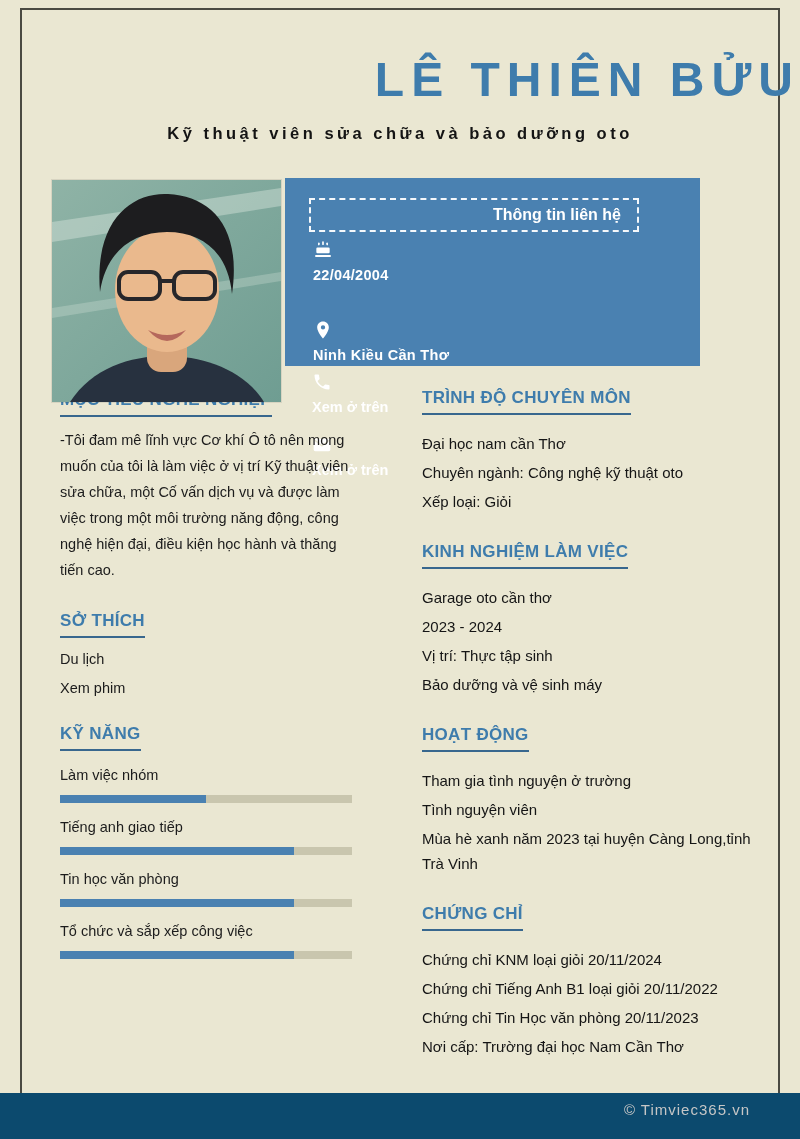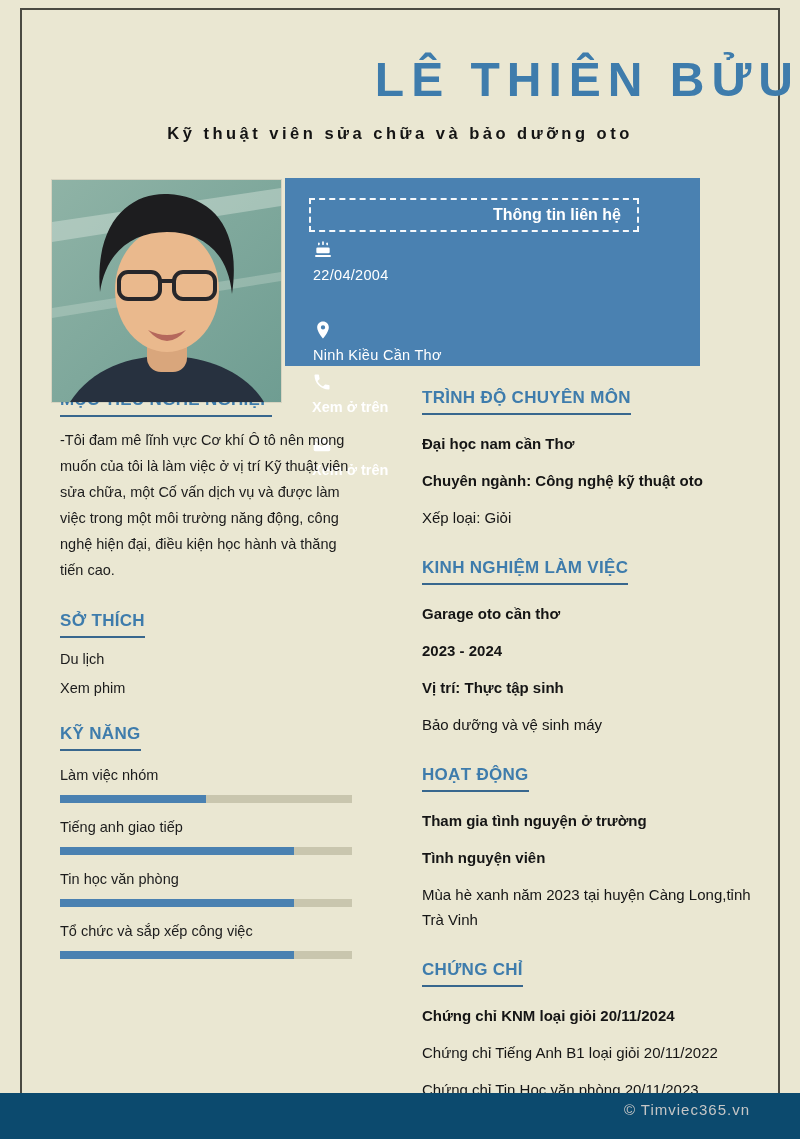--- a/index.html
+++ b/index.html
@@ -13,38 +13,38 @@
   .photo{position:absolute;left:52px;top:180px;width:229px;height:222px;z-index:4;box-shadow:0 0 0 1px rgba(0,0,0,0.08);}
   .photo svg{display:block;width:100%;height:100%;}
   .panel{position:absolute;left:285px;top:178px;width:415px;height:188px;background:#4a81b1;z-index:3;}
   .panel-title-box{position:absolute;left:24px;top:20px;width:330px;height:34px;border:2px dashed rgba(255,255,255,0.95);
         box-sizing:border-box;color:#fff;font-weight:bold;font-size:16px;line-height:29px;text-align:right;padding-right:16px;}
   .panel-item{position:absolute;left:28px;color:#fff;}
   .panel-item.birthday{top:62px;}
   .panel-item.addr{top:142px;}
   .icon{display:block;width:20px;height:20px;}
   .icon svg{display:block;width:100%;height:100%;}
-  .panel-item .label{margin-top:7px;font-weight:normal;font-size:14.5px;letter-spacing:0.3px;}
+  .panel-item .label{margin-top:7px;font-weight:bold;font-size:14.5px;letter-spacing:0.3px;}
   .contact-extra{position:absolute;left:312px;top:372px;color:#fff;z-index:2;}
   .ce-item .label{margin-top:7px;font-weight:bold;font-size:14.5px;color:#fff;}
   .ce-item + .ce-item{margin-top:20px;}
   .left-col{position:absolute;left:60px;top:390px;width:300px;z-index:2;}
   .right-col{position:absolute;left:422px;top:388px;width:338px;z-index:2;}
   .sec{margin-top:28px;}
   .sec.first{margin-top:0;}
   .h{display:inline-block;color:#3e7cac;font-weight:bold;font-size:17px;padding-bottom:5px;
      border-bottom:2px solid #38678e;letter-spacing:0.3px;}
   .objective-text{margin-top:10px;font-size:14.5px;line-height:26px;color:#1c1c1c;width:300px;}
   .skill-label{font-size:14.5px;color:#1c1c1c;margin-top:16px;}
   .skill-track{margin-top:12px;height:8px;background:#c9c6ae;width:292px;}
   .skill-fill{height:100%;background:#4a81b1;}
   .hobbies-list{margin-top:6px;}
   .hobby{font-size:14.5px;margin-top:13px;color:#1c1c1c;}
-  .rline{font-size:15px;color:#151515;margin-top:12px;line-height:25px;}
-  .rline.bold{font-weight:bold;}
+  .rline{font-size:15px;color:#151515;margin-top:4px;line-height:25px;}
+  .rline.bold{font-weight:normal;}
   .rline.gap{margin-top:16px;}
   .footer-band{position:absolute;left:0;right:0;top:1093px;height:46px;background:#0c4a6e;z-index:6;}
   .watermark{position:absolute;right:50px;top:8px;color:#c6c6c6;font-size:15px;letter-spacing:1px;}
 </style>
 </head>
 <body>
 
 <div class="page">
   <div class="frame"></div>
 

